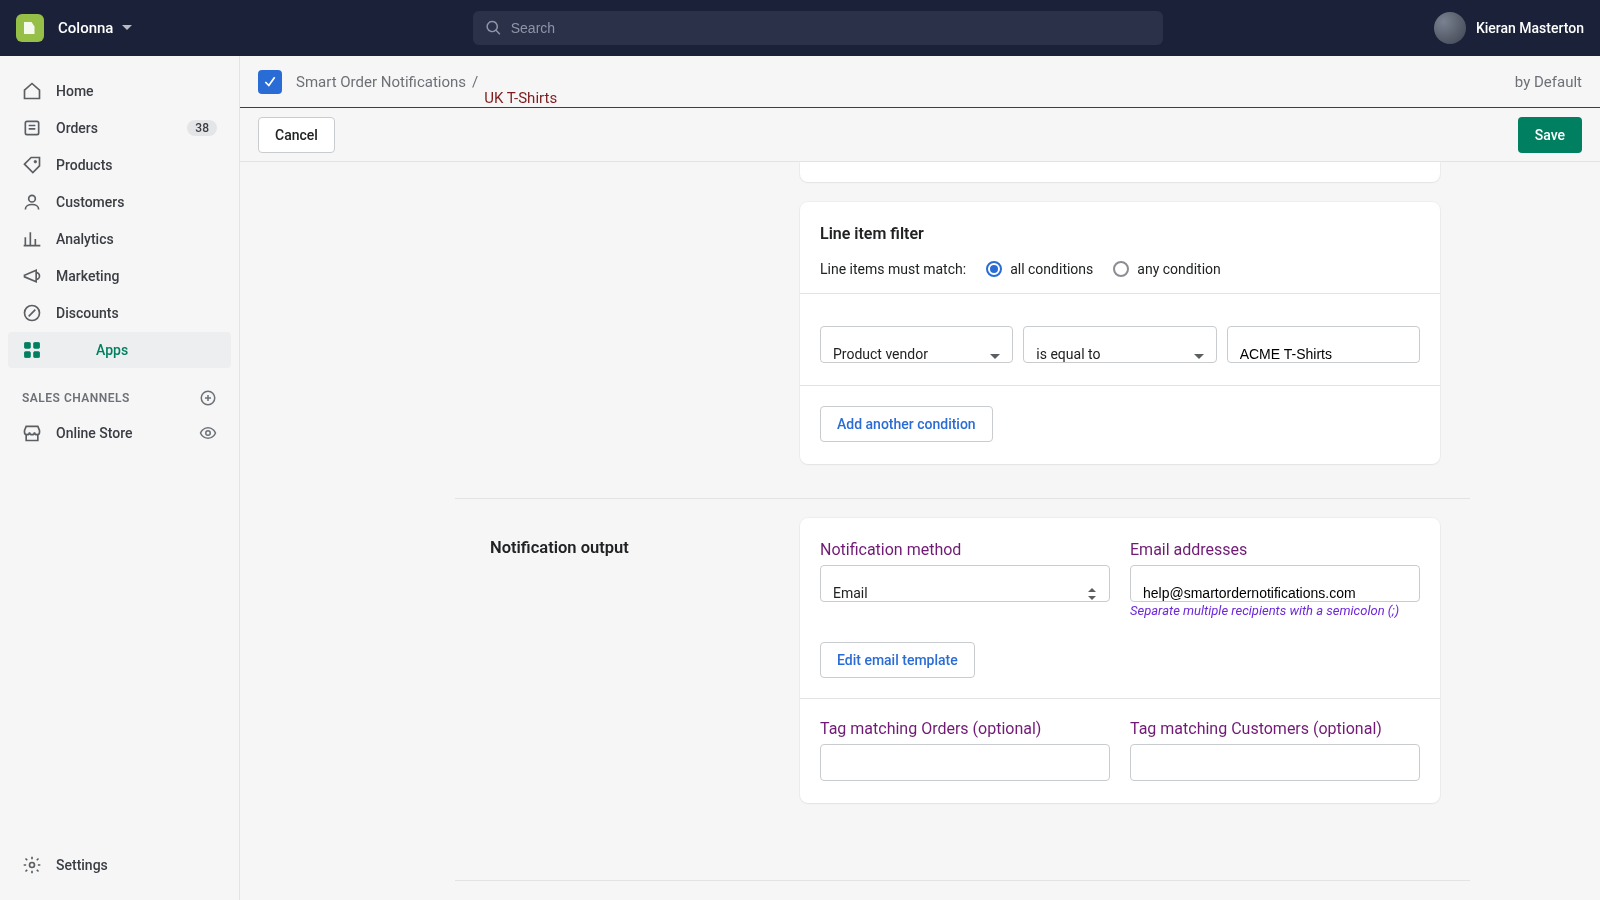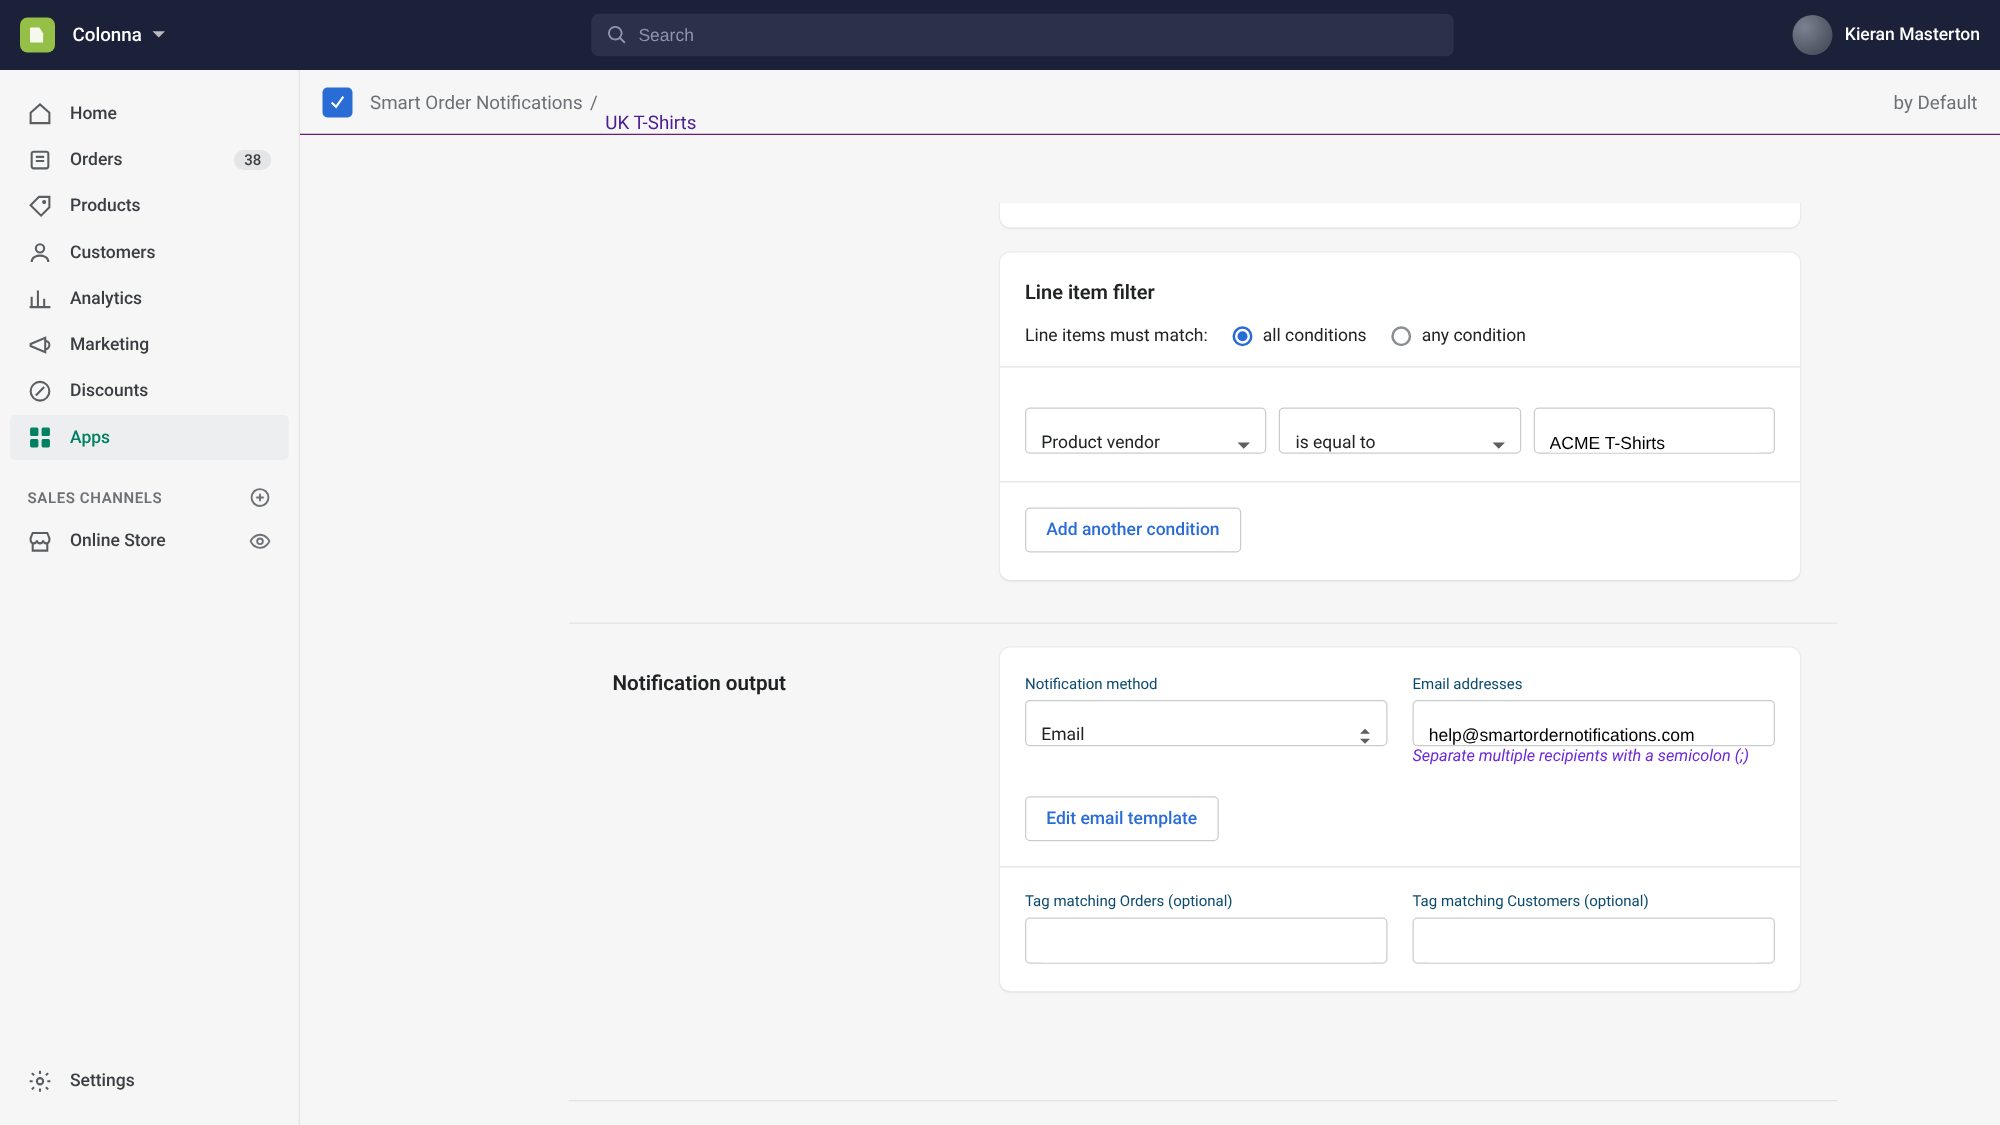--- a/index.html
+++ b/index.html
@@ -95,21 +95,21 @@
   align-items: center;
   height: 36px;
   padding: 0 14px;
   margin: 0 8px 1px 8px;
   border-radius: 4px;
   color: #3a3d42;
   cursor: pointer;
   font-weight: 500;
   font-size: 14px;
 }
-.sidebar .nav-item.active { background: #edeeef; color: #008060; }
+.sidebar .nav-item.active { background: #edeeef; color: #008060; gap: 40px; }
 .sidebar .nav-item .ico {
   width: 20px;
   height: 20px;
   margin-right: 14px;
   fill: #5c5f62;
   stroke: #5c5f62;
 }
 .sidebar .nav-item.active .ico { fill: #008060; stroke: #008060; }
 .sidebar .nav-item .badge {
   margin-left: auto;
@@ -163,21 +163,21 @@
   border-radius: 4px;
   background: #2a6cd6;
   margin-right: 14px;
   display: flex;
   align-items: center;
   justify-content: center;
 }
 .page-header .app-badge svg { width: 14px; height: 14px; fill: #fff; }
 .page-header .crumb { color: #6d7175; font-size: 15px; }
 .page-header .crumb.sep { margin: 0 6px; }
-.page-header .crumb.cur { color: #4c1d95; margin-top: 32px; }
+.page-header .crumb.cur { color: #7f1d1d; margin-top: 32px; }
 .page-header .right { margin-left: auto; color: #6d7175; font-size: 15px; }
 
 .action-bar {
   height: 54px;
   display: flex;
   align-items: center;
   padding: 0 18px;
   border-bottom: 1px solid #e1e3e5;
   background: #f6f6f7;
 }
@@ -250,21 +250,21 @@
   padding: 22px 20px 22px 20px;
 }
 .side-label {
   position: absolute;
 }
 .side-label h3 { font-size: 16.5px; font-weight: 600; margin-bottom: 14px; }
 .side-label p { color: #6d7175; line-height: 1.5; font-size: 14px; max-width: 260px; }
 
 .card h3 { font-size: 16px; font-weight: 600; margin-bottom: 18px; }
 
-.label { font-size: 12px; color: #0c4a6e; margin-bottom: 6px; display: block; }
+.label { font-size: 16px; color: #701a75; margin-bottom: 6px; display: block; }
 .hint { font-size: 13px; color: #6d28d9; font-style: italic; margin-top: 0; line-height: 1.4; }
 
 .row { display: flex; gap: 20px; }
 .col { flex: 1; }
 
 .radio-row { display: flex; gap: 20px; margin-bottom: 16px; }
 .radio-row .lbl { color: #202223; }
 .radio-opt { display: flex; align-items: center; gap: 8px; }
 .radio {
   width: 16px; height: 16px; border-radius: 50%;
@@ -443,20 +443,25 @@
       <svg viewBox="0 0 24 24">
           <path d="M4 12l6 6L20 4" fill="none" stroke="#fff" stroke-width="3"></path>
         </svg>
     </div>
     <span class="crumb">Smart Order Notifications</span>
     <span class="crumb sep">/</span>
     <span class="crumb cur">UK T-Shirts</span>
     <span class="right">by Default</span>
   </div>
 
+  <div class="action-bar">
+    <div class="btn secondary">Cancel</div>
+    <div style="margin-left:auto"></div>
+    <div class="btn primary">Save</div>
+  </div>
 
   <div class="content">
     <div class="card card-stub"></div>
 
     <div class="card line-filter-card">
       <h3>Line item filter</h3>
       <div class="radio-row">
         <span class="lbl">Line items must match:</span>
         <div class="radio-opt">
           <div class="radio checked"></div>

